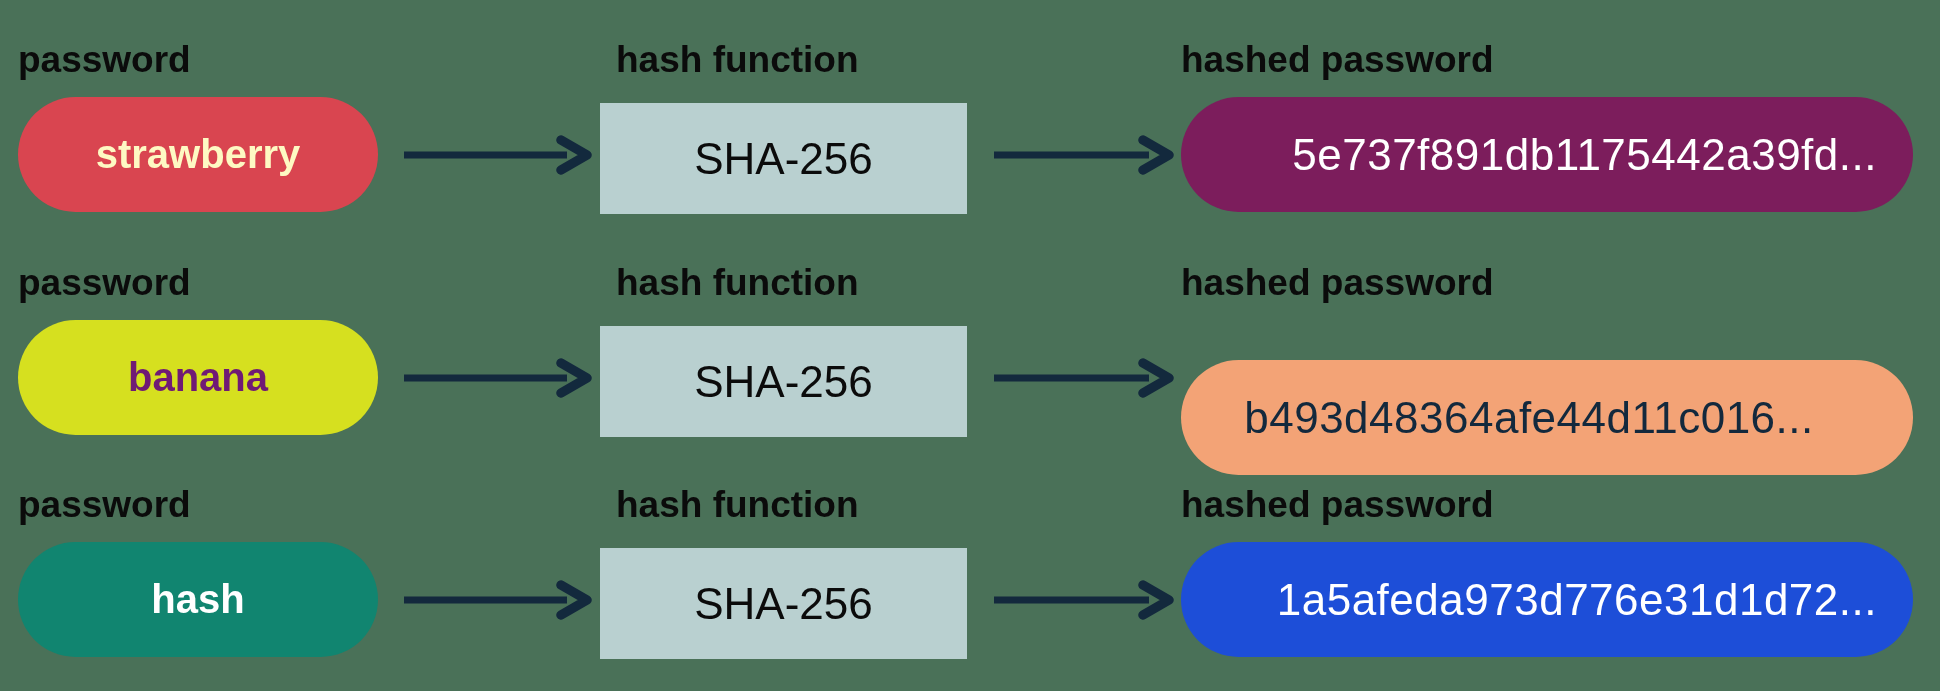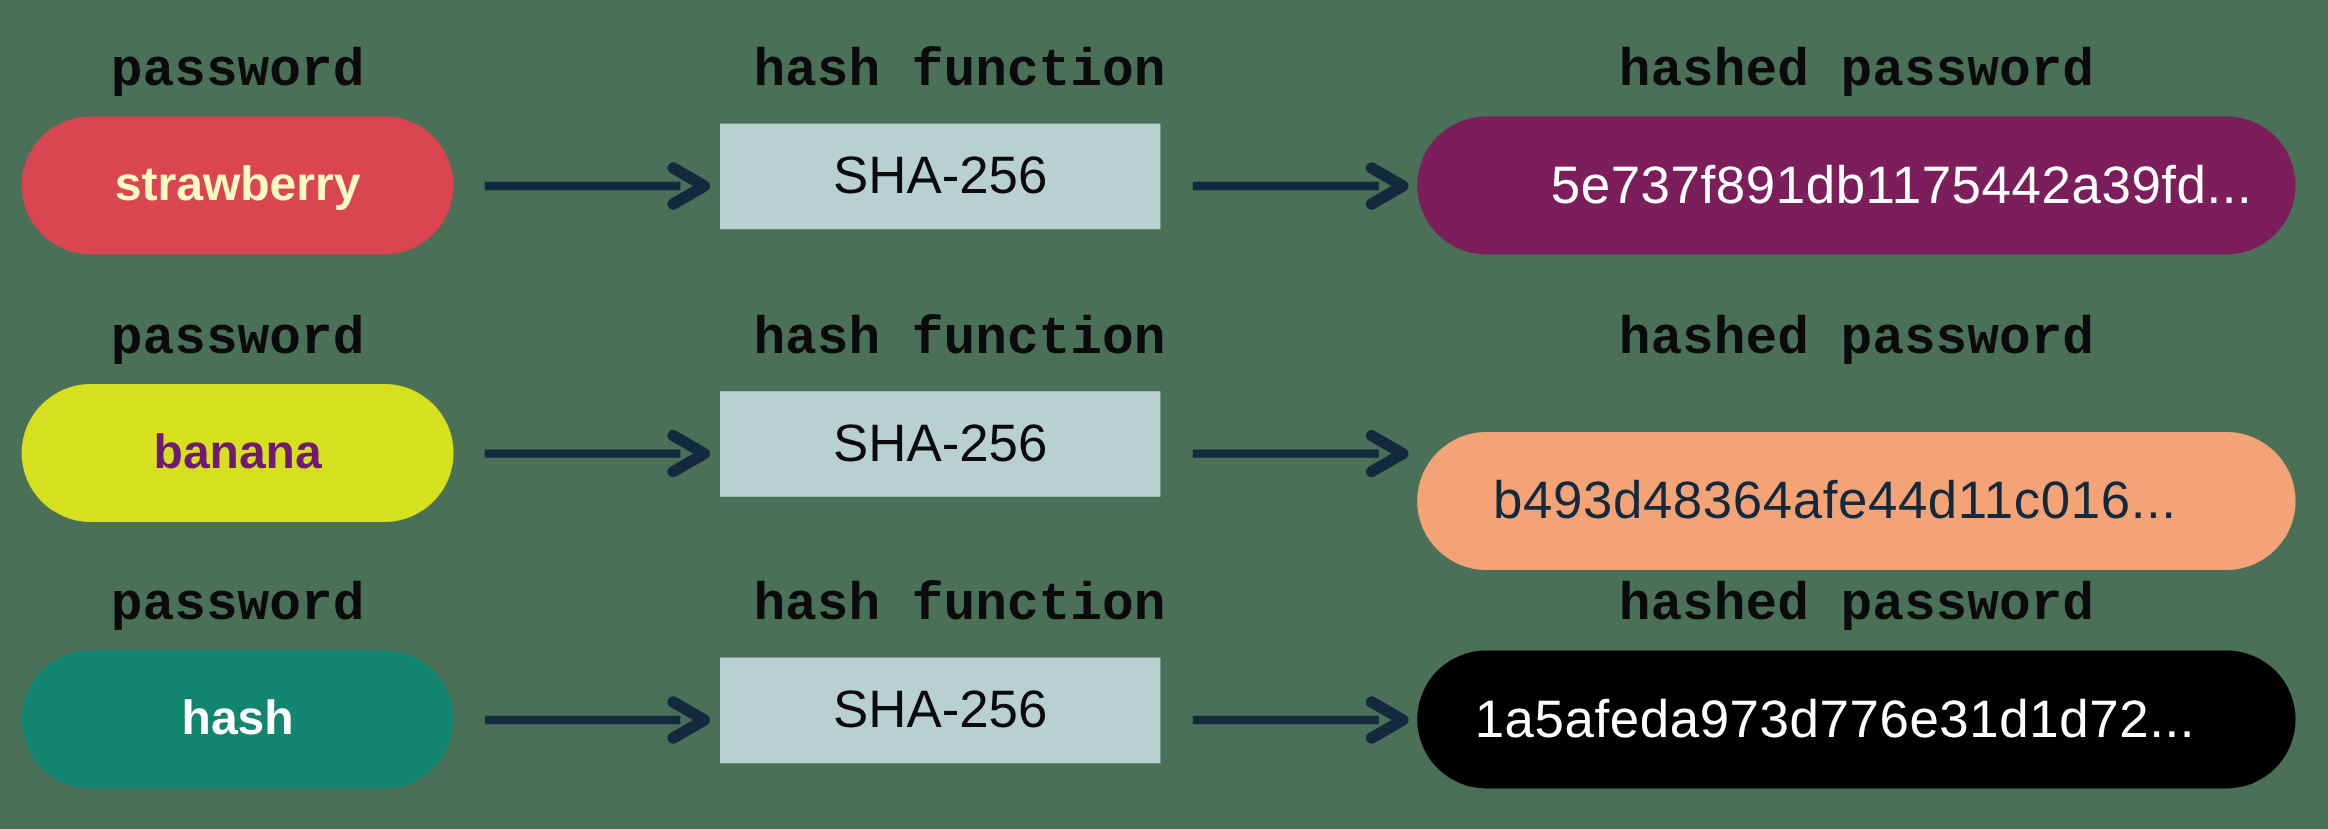--- a/index.html
+++ b/index.html
@@ -17,25 +17,23 @@
     position: absolute;
     left: 0;
     width: 1940px;
     height: 230px;
   }
   .col-label {
     position: absolute;
     top: 0;
     height: 40px;
     line-height: 40px;
-    text-align: center;
-    font-size: 44px;
+    font-size: 37px;
     font-weight: 700;
     letter-spacing: 0px;
-    font-family: Liberation Mono, monospace;
   }
   .label-password { left: 18px;   width: 360px; }
   .label-hash     { left: 616px;  width: 367px; }
   .label-hashed   { left: 1181px; width: 732px; }
 
   .pill {
     position: absolute;
     top: 57px;
     height: 115px;
     border-radius: 58px;
@@ -56,21 +54,21 @@
     font-weight: 400;
     letter-spacing: 0.5px;
     padding-right: 36px;
     box-sizing: border-box;
   }
   .hash-box {
     position: absolute;
     top: 63px;
     left: 600px;
     width: 367px;
-    height: 88px;
+    height: 111px;
     display: flex;
     align-items: center;
     justify-content: center;
     font-size: 44px;
     font-weight: 400;
   }
   .arrow {
     position: absolute;
     top: 93px;
     height: 44px;
@@ -169,18 +167,18 @@
       <span>SHA-256</span>
     </div>
 
     <span class="arrow arrow-b" style="color: rgb(19, 41, 61);">
       <svg width="182" height="44" viewBox="0 0 182 44" fill="none" stroke="currentColor">
         <line x1="1" y1="22" x2="156" y2="22" stroke-width="7"></line>
         <path d="M150 7 L176 22 L150 37" stroke-width="9.5" stroke-linecap="round" stroke-linejoin="round" fill="none"></path>
       </svg>
     </span>
 
-    <div class="pill pill-hashed" style="background-color: #000000; color: rgb(255, 255, 255);">
+    <div class="pill pill-hashed" style="background-color: #1d4ed8; color: rgb(255, 255, 255); justify-content: flex-end;">
       <span>1a5afeda973d776e31d1d72...</span>
     </div>
   </div>
 
 </div>
 
 </body></html>

